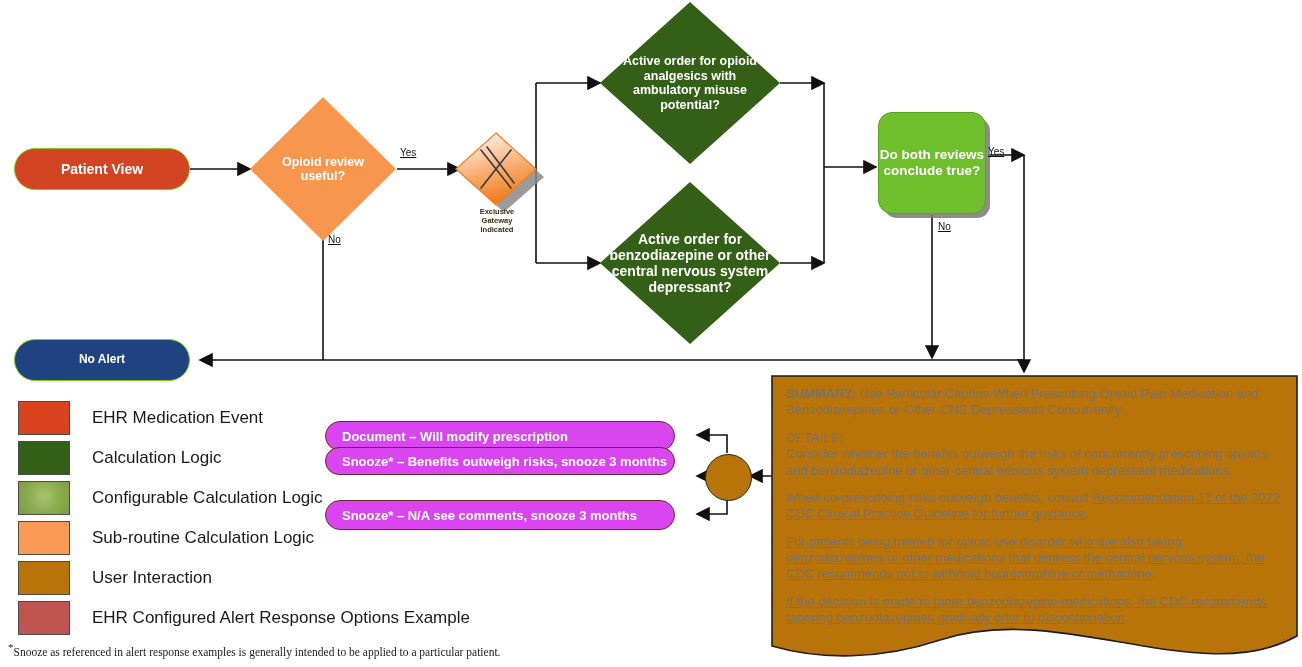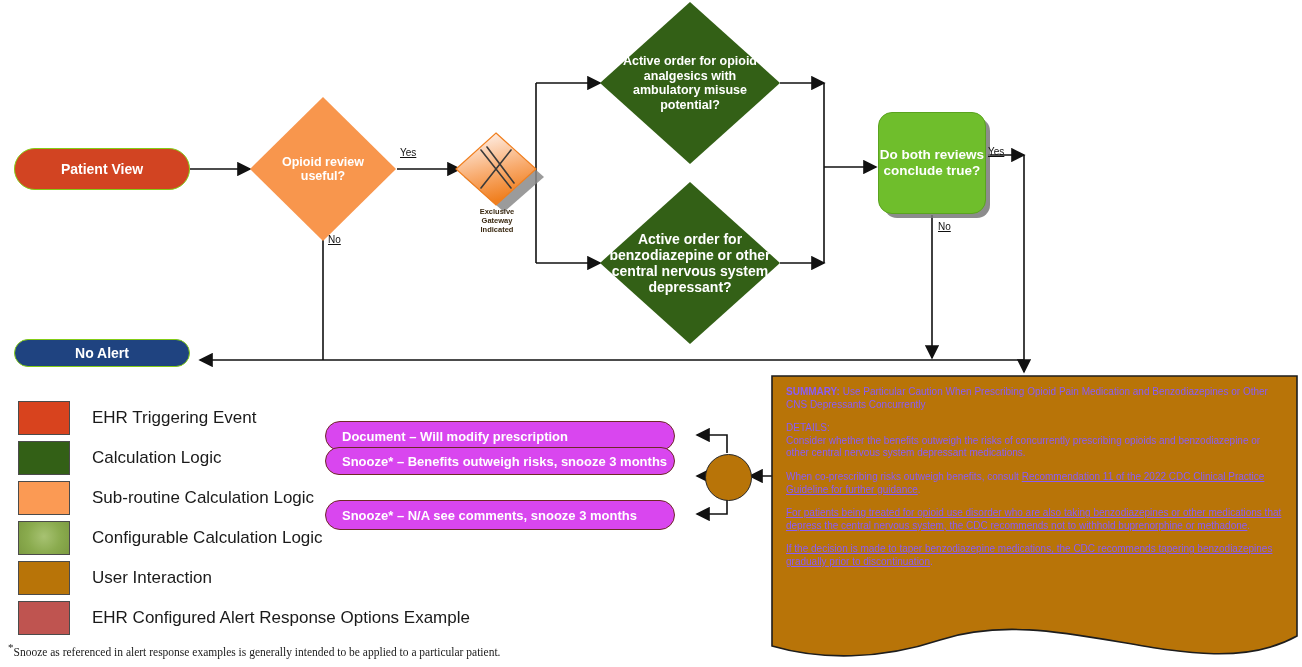--- a/index.html
+++ b/index.html
@@ -41,21 +41,21 @@
 
   
   .opt{position:absolute;background:#d946ef;border:1px solid #6e2a27;border-radius:999px;
        color:#fff;font-weight:bold;font-size:13px;display:flex;align-items:center;
        padding-left:16px;box-sizing:border-box;}
 
   
   .ui-circle{position:absolute;border-radius:50%;background:#b87408;border:1px solid #262626;}
 
   
-  .summary{position:absolute;color:#8b5cf6;font-size:10px;line-height:1.26;}
+  .summary{position:absolute;color:#737373;font-size:13px;line-height:1.26;}
   .summary .body{position:relative;z-index:2;padding:10px 14px 0 14px;}
   .summary p{margin:0 0 11px 0;}
   .summary .u{text-decoration:underline;}
   .summary b{font-weight:bold;}
 
   .edge-label{position:absolute;color:#111;font-size:10px;text-decoration:underline;}
 </style>
 </head>
 <body>
 
@@ -158,21 +158,21 @@
   <div class="diamond-wrap" style="left:600px;top:182px;width:180px;height:162px;">
     <div class="dtext" style="font-size:14px;padding:0 8px;">
       <span>Active order for benzodiazepine or other central nervous system depressant?</span>
     </div>
   </div>
 
   <div class="node proc-green" style="left:878px;top:112px;width:108px;height:102px;font-size:13.5px;">
     <span>Do both reviews conclude true?</span>
   </div>
 
-  <div class="node pill pill-navy" style="left:14px;top:339px;width:176px;height:28px;font-size:14px;">
+  <div class="node pill pill-navy" style="left:14px;top:339px;width:176px;height:42px;font-size:12px;">
     <span>No Alert</span>
   </div>
 
   <div class="edge-label" style="left:400px;top:147px;">
     <span>Yes</span>
   </div>
   <div class="edge-label" style="left:328px;top:234px;">
     <span>No</span>
   </div>
   <div class="edge-label" style="left:988px;top:146px;">
@@ -211,35 +211,35 @@
       </p>
       <p>
         <span class="u">If the decision is made to taper benzodiazepine medications, the CDC recommends tapering benzodiazepines gradually prior to discontinuation</span><span>.</span>
       </p>
     </div>
   </div>
 
   <div class="legend" style="left:18px;top:398px;">
     <div class="legend-row">
       <div class="swatch" style="background:#d8431e;"></div>
-      <div class="legend-label">EHR Triggering Event</div>
+      <div class="legend-label">EHR Medication Event</div>
     </div>
     <div class="legend-row">
       <div class="swatch" style="background:#336016;"></div>
       <div class="legend-label">Calculation Logic</div>
     </div>
     <div class="legend-row">
+      <div class="swatch" style="background:radial-gradient(circle at 50% 45%, #a7c272 0%, #8aab4e 55%, #7c9b41 100%);"></div>
+      <div class="legend-label">Configurable Calculation Logic</div>
+    </div>
+    <div class="legend-row">
       <div class="swatch" style="background:#fb9a54;"></div>
       <div class="legend-label">Sub-routine Calculation Logic</div>
     </div>
     <div class="legend-row">
-      <div class="swatch" style="background:radial-gradient(circle at 50% 45%, #a7c272 0%, #8aab4e 55%, #7c9b41 100%);"></div>
-      <div class="legend-label">Configurable Calculation Logic</div>
-    </div>
-    <div class="legend-row">
       <div class="swatch" style="background:#b87408;"></div>
       <div class="legend-label"> User Interaction</div>
     </div>
     <div class="legend-row">
       <div class="swatch" style="background:#bf5450;"></div>
       <div class="legend-label"> EHR Configured Alert Response Options Example</div>
     </div>
   </div>
 
   <div class="footnote" style="left:8px;top:641px;width:760px;">

